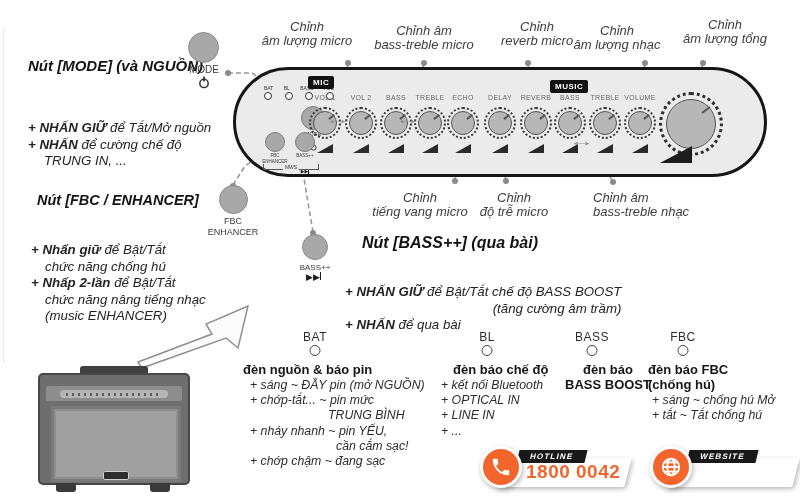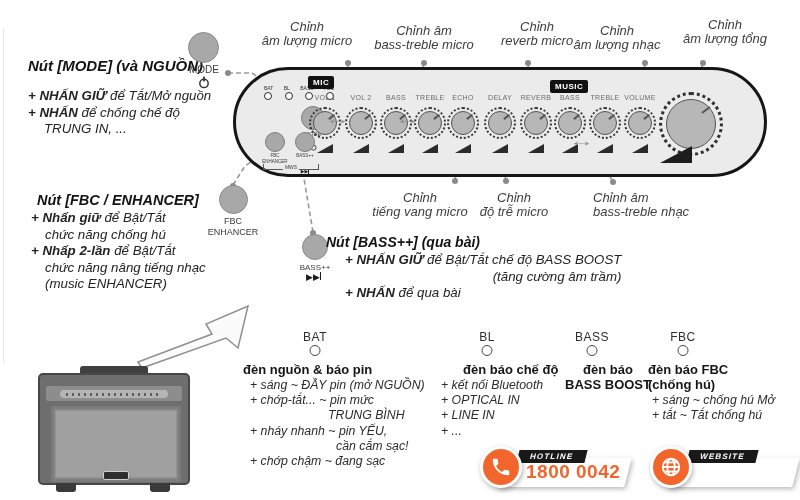--- a/index.html
+++ b/index.html
@@ -47,21 +47,21 @@
   .bracket{position:absolute;left:27px;top:94px;width:54px;height:5px;
            border-left:1px solid #555;border-right:1px solid #555;border-bottom:1px solid #555;}
   .bracket span{position:absolute;left:50%;top:0;transform:translateX(-50%);font-size:5px;
            background:#ebebeb;padding:0 2px;color:#3a3a3a;}
   .skipicon{display:inline-block;font-size:5px;color:#1c1c1c;line-height:5px;}
   .skipicon::before{content:"\25B6\25B6";}
   .skipicon i{display:inline-block;width:1px;height:5px;background:#1c1c1c;vertical-align:top;}
 
   
   .note-title{position:absolute;font-size:15px;font-weight:bold;font-style:italic;color:#131313;white-space:nowrap;}
-  .nlines{position:absolute;font-size:13.3px;font-style:italic;color:#232323;line-height:16.5px;white-space:nowrap;}
+  .nlines{position:absolute;font-size:13.3px;font-style:italic;color:#232323;line-height:16.5px;white-space:nowrap;margin-top:32px;}
   .nlines b{font-weight:bold;}
   .mode-lines .nline:nth-child(3),.mode-lines .nline:nth-child(4){padding-left:16px;}
   .fbc-lines .nline:nth-child(2),.fbc-lines .nline:nth-child(4),.fbc-lines .nline:nth-child(5){padding-left:14px;}
   .bass-lines .nline:nth-child(2){padding-left:18px;text-align:right;}
   .bigbtn{position:absolute;border-radius:50%;background:#a8a8a8;border:1px solid #8a8a8a;box-sizing:border-box;}
   .btnlbl{position:absolute;font-size:10px;color:#3a3a3a;text-align:center;transform:translateX(-50%);
           line-height:11px;white-space:nowrap;}
   .btnlbl.small{font-size:9px;}
 
   
@@ -290,42 +290,42 @@
 
   <div class="note-title" style="left:28px;top:57px;">Nút [MODE] (và NGUỒN)</div>
   <div class="bigbtn" style="left:188px;top:32px;width:31px;height:31px;"></div>
   <div class="btnlbl" style="left:204px;top:64px;">MODE</div>
   <svg class="abs" style="left:198px;top:76px;" width="12" height="13" viewBox="0 0 12 14">
     <circle cx="6" cy="8" r="4.5" fill="none" stroke="#333" stroke-width="1.6"></circle>
     <line x1="6" y1="0.5" x2="6" y2="6" stroke="#333" stroke-width="1.8"></line>
   </svg>
   <div class="nlines mode-lines" style="left:28px;top:88px;">
     <div class="nline"><b>+ NHẤN GIỮ </b><span>để Tắt/Mở nguồn</span></div>
-    <div class="nline"><b>+ NHẤN </b><span>để chống chế độ</span></div>
+    <div class="nline"><b>+ NHẤN </b><span>để cường chế độ</span></div>
     <div class="nline"><b></b><span>TRUNG IN, ...</span></div>
   </div>
 
   <div class="note-title" style="left:37px;top:192px;font-size:14.5px;">Nút [FBC / ENHANCER]</div>
   <div class="bigbtn" style="left:219px;top:185px;width:29px;height:29px;"></div>
   <div class="btnlbl small" style="left:233px;top:216px;">
     <div>FBC</div>
       <div>ENHANCER</div>
     </div>
   <div class="nlines fbc-lines" style="left:31px;top:210px;">
     <div class="nline"><b>+ Nhấn giữ </b><span>để Bật/Tắt</span></div>
     <div class="nline"><b></b><span>chức năng chống hú</span></div>
     <div class="nline"><b>+ Nhấp 2-lần </b><span>để Bật/Tắt</span></div>
     <div class="nline"><b></b><span>chức năng nâng tiếng nhạc</span></div>
     <div class="nline"><b></b><span>(music ENHANCER)</span></div>
   </div>
 
   <div class="bigbtn" style="left:302px;top:234px;width:26px;height:26px;"></div>
   <div class="btnlbl" style="left:315px;top:262px;font-size:8px;">BASS++</div>
   <div class="abs" style="left:306px;top:272px;font-size:9px;color:#1c1c1c;">▶▶<span style="display:inline-block;width:1.5px;height:8px;background:#1c1c1c;vertical-align:baseline;"></span></div>
-  <div class="note-title" style="left:326px;top:234px;font-size:14px;">Nút [BASS++] (qua bài)</div>
+  <div class="note-title" style="left:362px;top:234px;font-size:16px;">Nút [BASS++] (qua bài)</div>
   <div class="nlines bass-lines" style="left:345px;top:252px;">
     <div class="nline"><b>+ NHẤN GIỮ </b><span>để Bật/Tắt chế độ BASS BOOST</span></div>
     <div class="nline"><b></b><span>(tăng cường âm trầm)</span></div>
     <div class="nline"><b>+ NHẤN </b><span>để qua bài</span></div>
   </div>
 
   <div class="lbl2" style="left:420px;top:191px;">
     <div>Chỉnh</div>
       <div>tiếng vang micro</div>
     </div>
@@ -345,21 +345,21 @@
     <div class="cline">+ sáng ~ ĐẦY pin (mở NGUỒN)</div>
     <div class="cline">+ chớp-tắt... ~ pin mức</div>
     <div class="cline">TRUNG BÌNH</div>
     <div class="cline">+ nháy nhanh ~ pin YẾU,</div>
     <div class="cline">cần cắm sạc!</div>
     <div class="cline">+ chớp chậm ~ đang sạc</div>
   </div>
 
   <div class="ind-name" style="left:487px;top:330px;">BL</div>
   <div class="ind-dot" style="left:487px;top:345px;"></div>
-  <div class="colhead" style="left:463px;top:362px;">đèn báo chế độ</div>
+  <div class="colhead" style="left:453px;top:362px;">đèn báo chế độ</div>
   <div class="colitems" style="left:441px;top:378px;">
     <div class="cline">+ kết nối Bluetooth</div>
     <div class="cline">+ OPTICAL IN</div>
     <div class="cline">+ LINE IN</div>
     <div class="cline">+ ...</div>
   </div>
 
   <div class="ind-name" style="left:592px;top:330px;">BASS</div>
   <div class="ind-dot" style="left:592px;top:345px;"></div>
   <div class="colhead center" style="left:608px;top:362px;">

